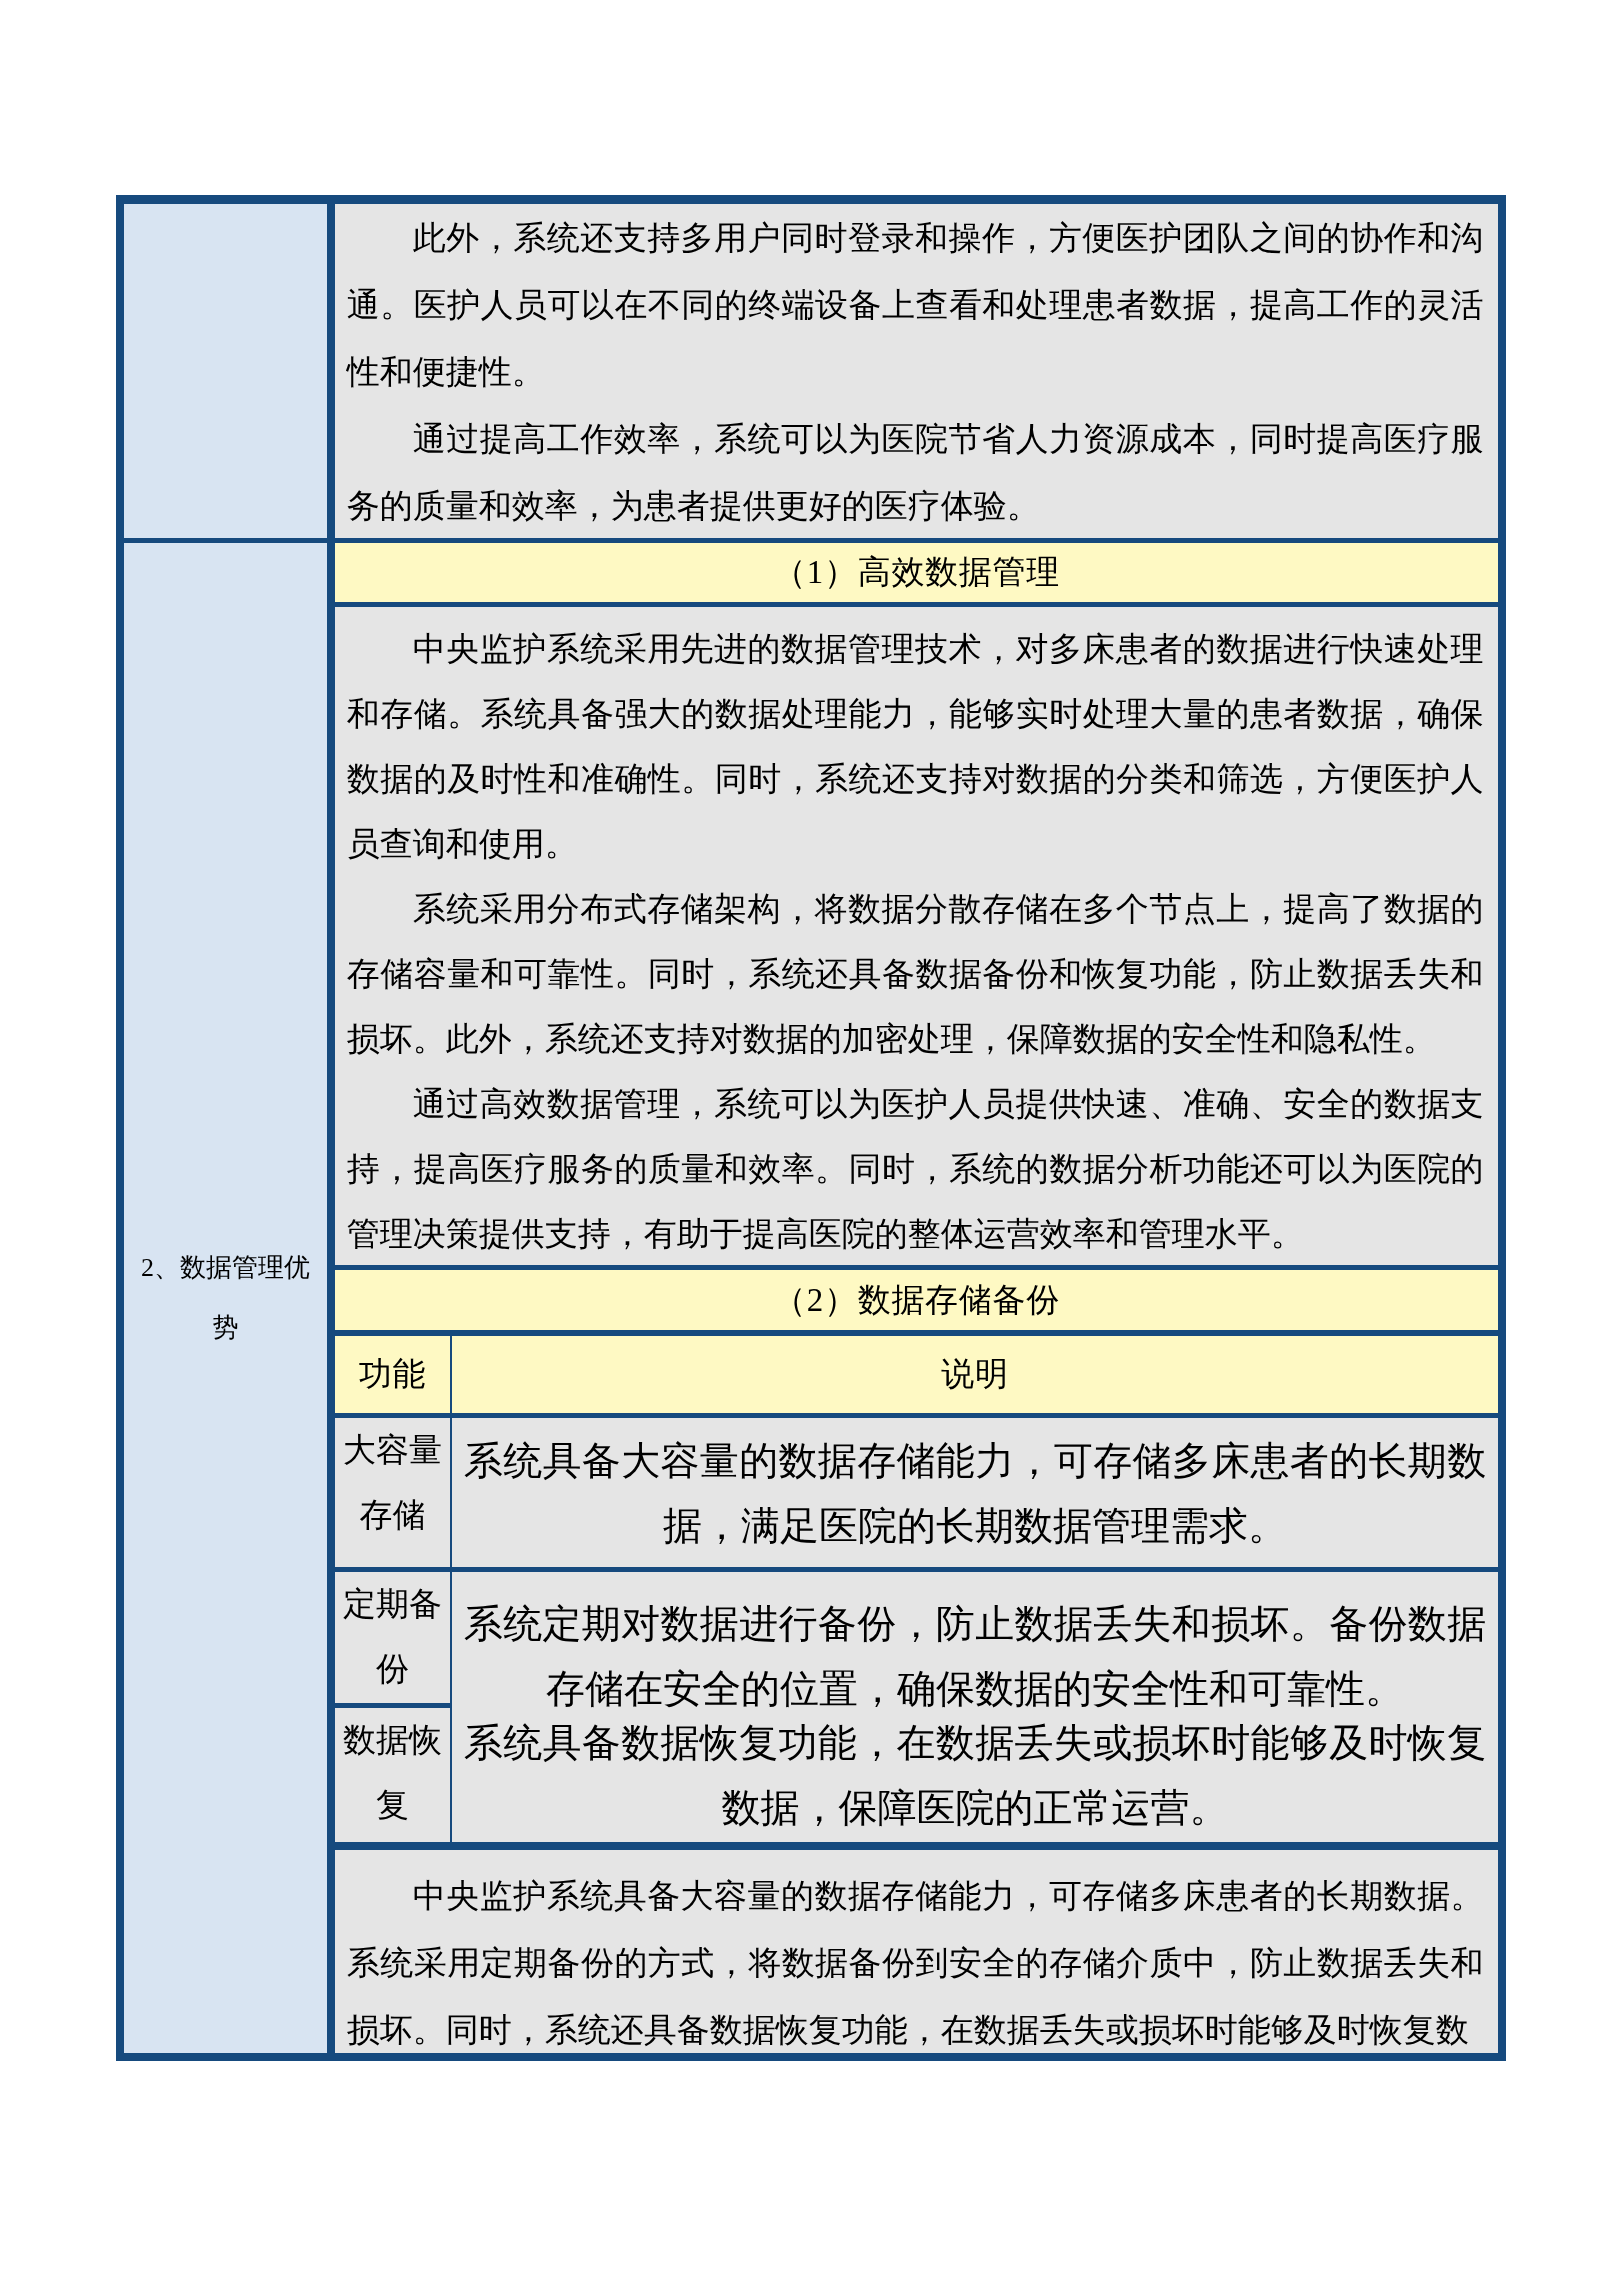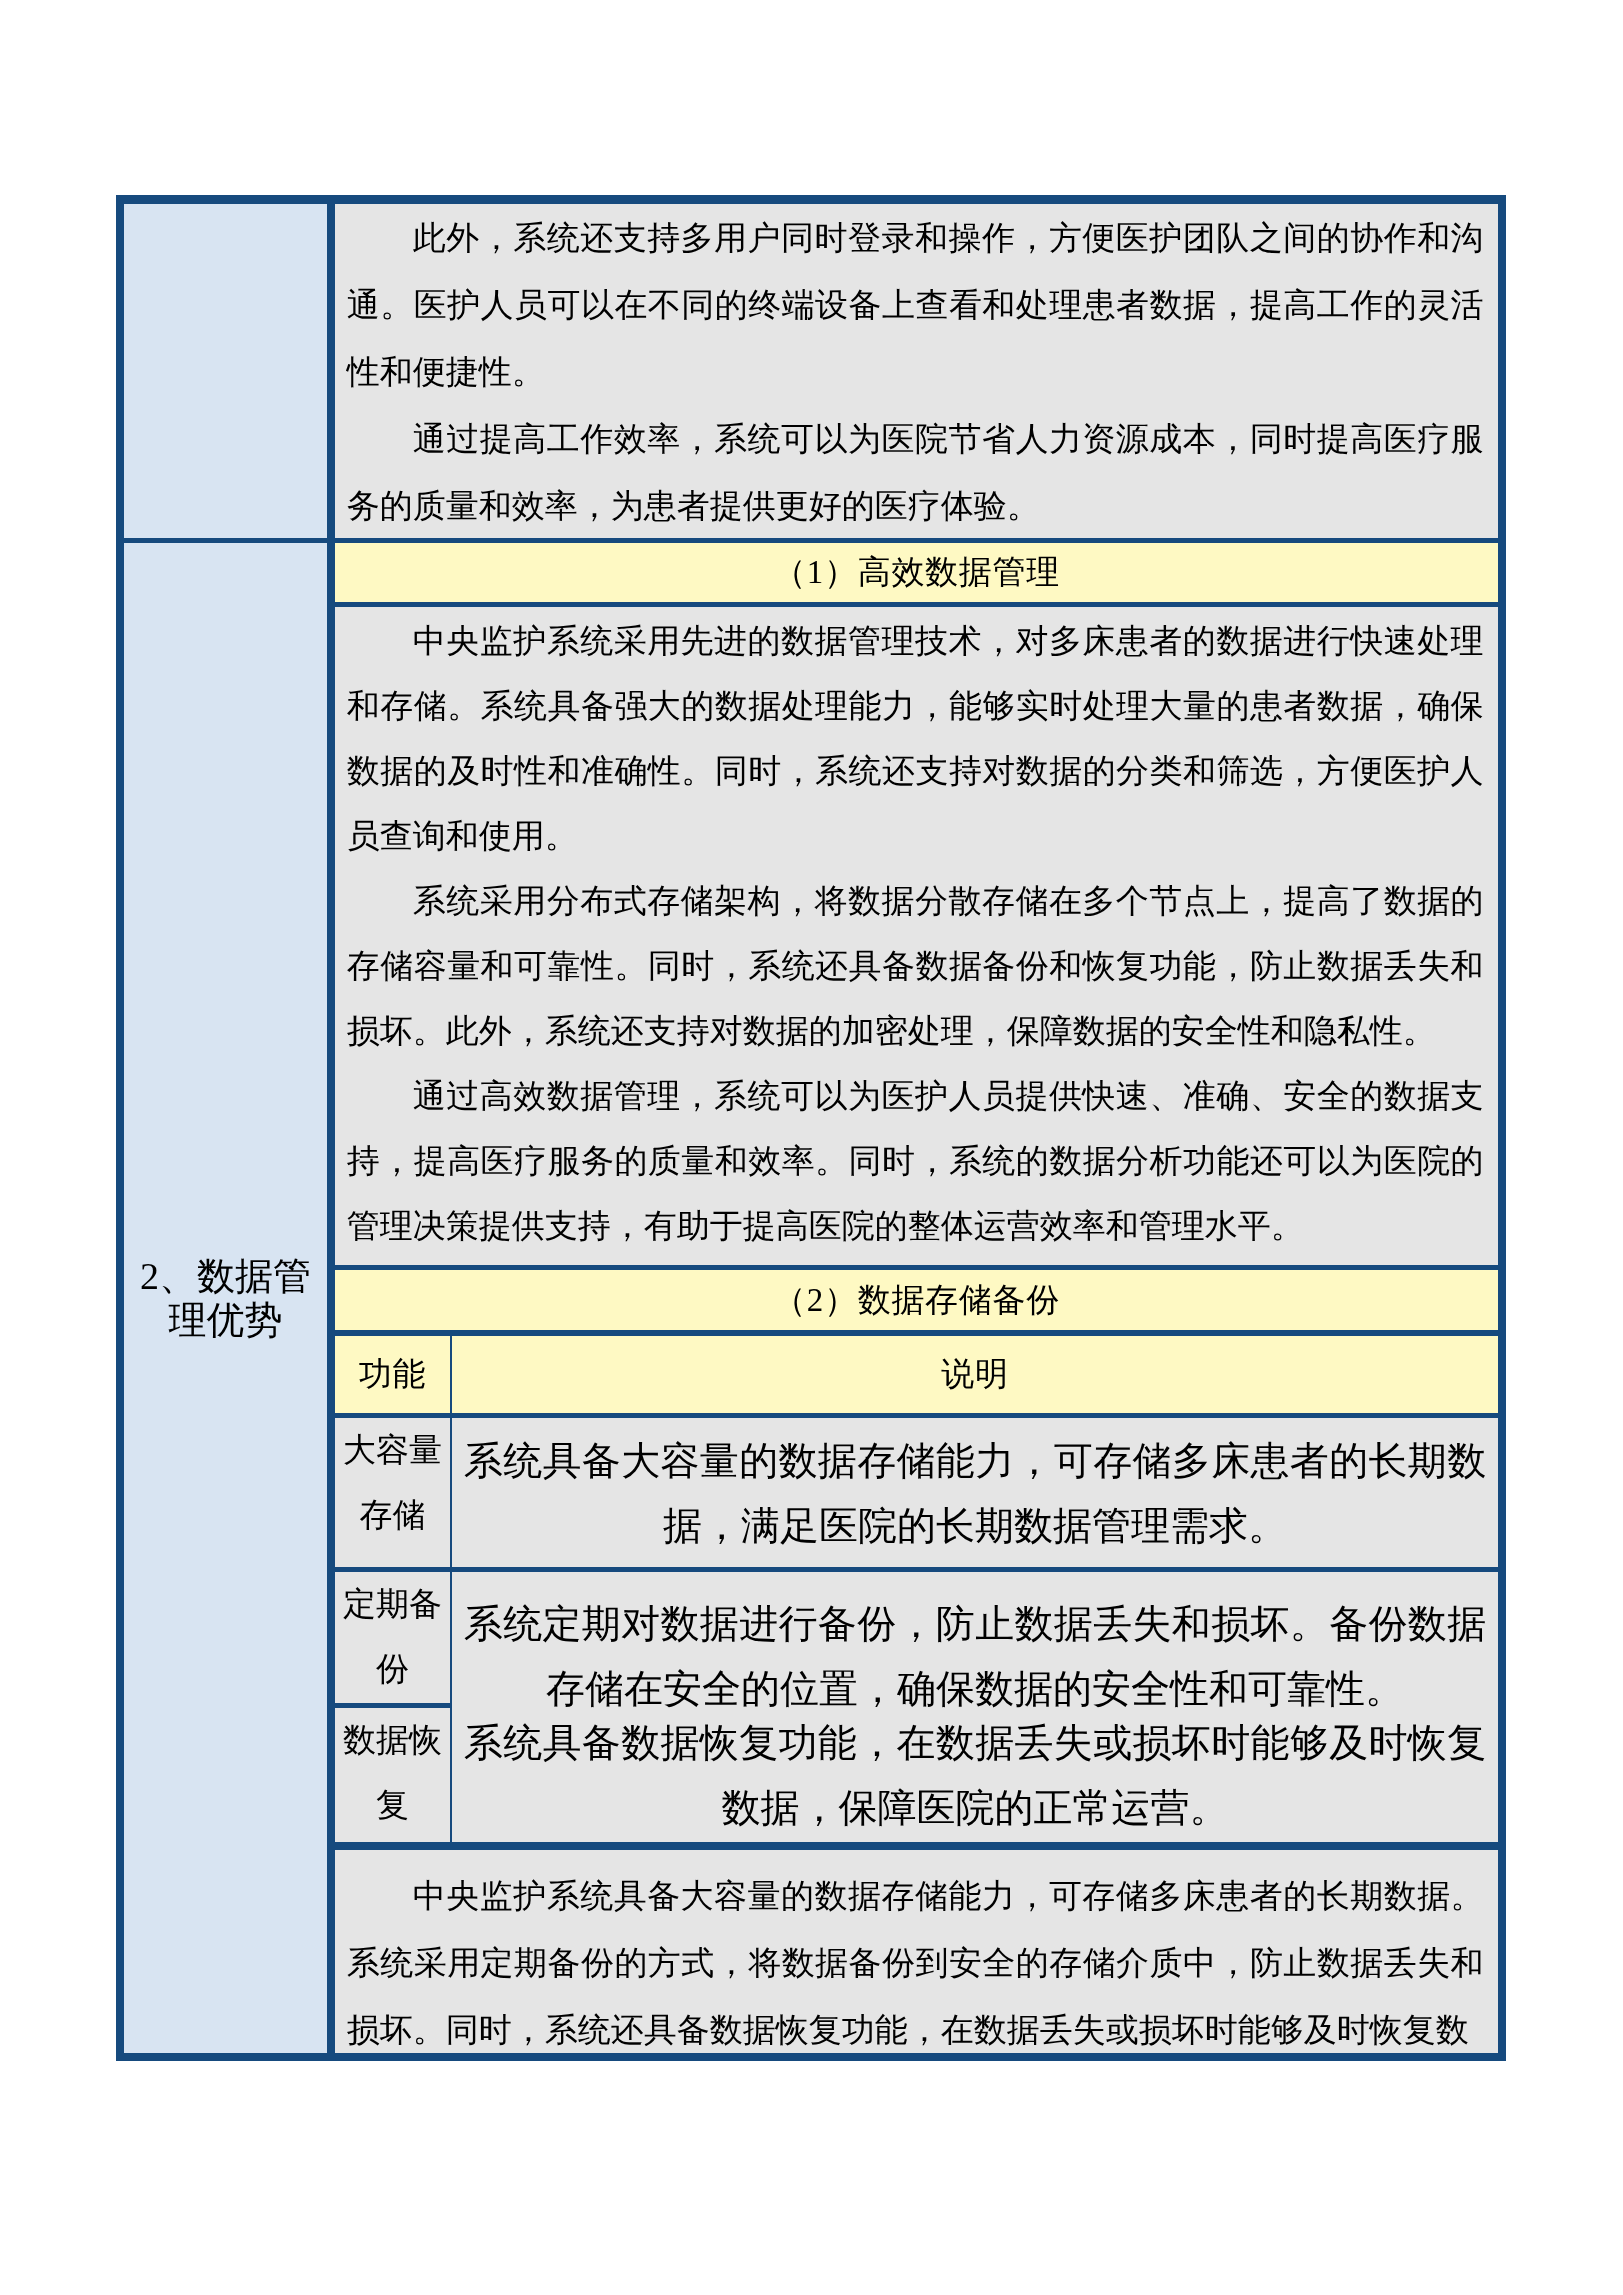--- a/index.html
+++ b/index.html
@@ -15,25 +15,25 @@
     position:absolute;left:116px;top:195px;
     width:1390px;height:1866px;
     background:#164A7E;
   }
   .cell{position:absolute;overflow:hidden;background:#e5e5e5;box-sizing:border-box;}
   .ltblue{background:#D8E4F2;}
   .hdrband{background:#fef9c3;display:flex;align-items:center;justify-content:center;}
   .hdrtext{font-size:33px;letter-spacing:0.7px;}
   
   .labelcell{display:flex;align-items:center;justify-content:center;}
-  .rowlabel{width:190px;font-size:38px;line-height:44px;text-align:center;}
+  .rowlabel{width:190px;font-size:26px;line-height:60px;text-align:center;}
   
   .textpad{padding:1.3px 14.4px 0 11.8px;}
   .body1{font-size:33px;line-height:67px;text-align:justify;}
-  .body2{font-size:33px;line-height:65px;text-align:justify;padding-top:2px;}
+  .body2{font-size:33px;line-height:65px;text-align:justify;padding-top:10px;}
   .body3{font-size:33px;line-height:67px;text-align:justify;padding-top:13px;}
   .para{margin:0;text-indent:2em;}
   
   .featcell{display:flex;align-items:flex-start;justify-content:center;}
   .feattext{width:100%;font-size:33px;line-height:65px;text-align:center;}
   .desccell{display:flex;align-items:center;}
   .desctext{width:100%;font-size:39px;line-height:65px;text-align:justify;text-align-last:center;padding:0 11.8px;box-sizing:border-box;}
 </style>
 </head>
 <body>

